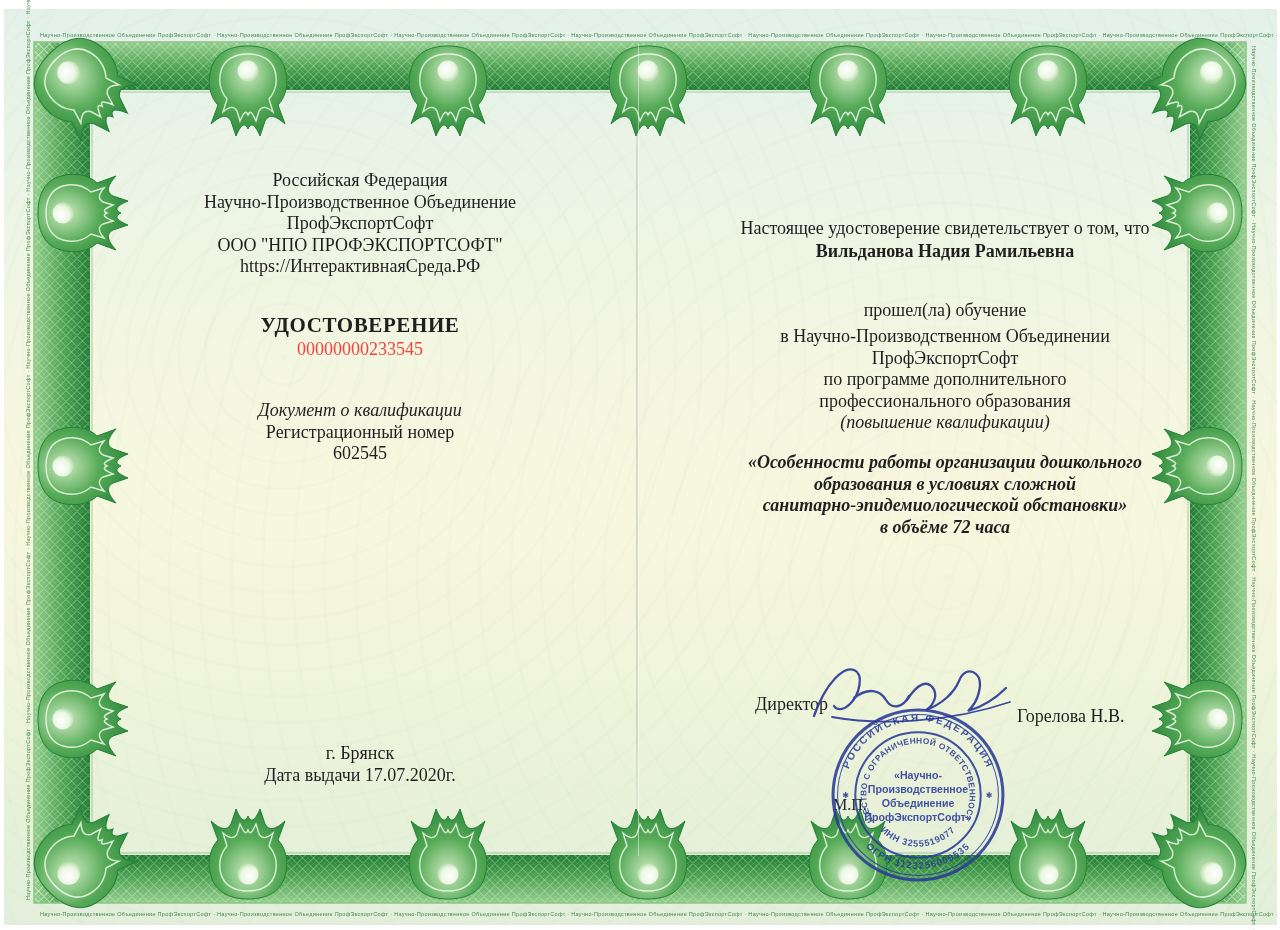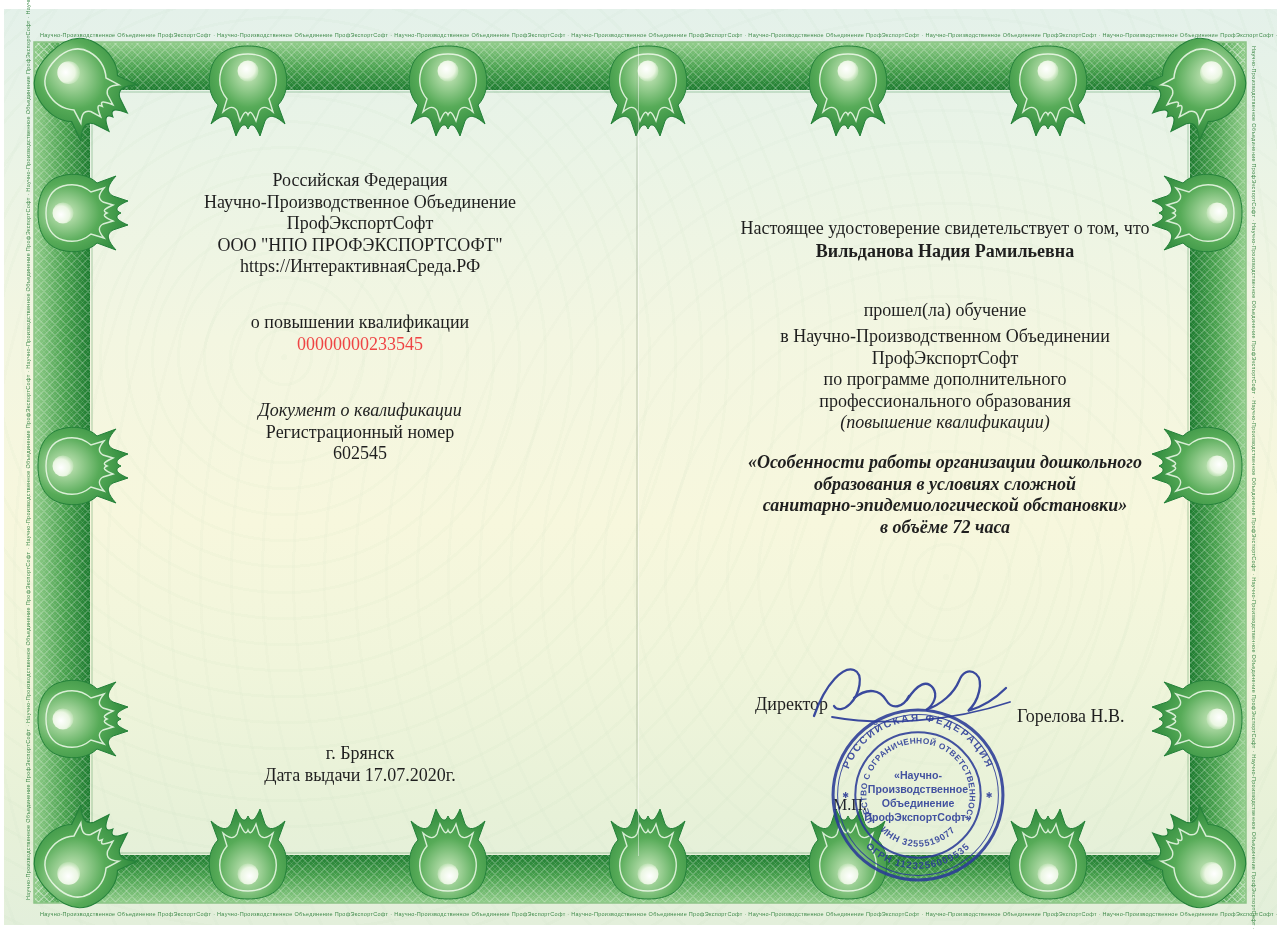--- a/index.html
+++ b/index.html
@@ -121,21 +121,21 @@
 
 <div class="col" style="left:100px;top:170px;width:520px;">
   <div class="ln">Российская Федерация</div>
   <div class="ln">Научно-Производственное Объединение</div>
   <div class="ln">ПрофЭкспортСофт</div>
   <div class="ln">ООО "НПО ПРОФЭКСПОРТСОФТ"</div>
   <div class="ln">https://ИнтерактивнаяСреда.РФ</div>
 </div>
 
 <div class="col" style="left:100px;top:312px;width:520px;">
-  <div class="ln">о повышении квалификации</div>
+  <div class="title">УДОСТОВЕРЕНИЕ</div>
   <div class="ln red">00000000233545</div>
 </div>
 
 <div class="col" style="left:100px;top:400px;width:520px;">
   <div class="ln i">Документ о квалификации</div>
   <div class="ln">Регистрационный номер</div>
   <div class="ln">602545</div>
 </div>
 
 <div class="col" style="left:100px;top:710px;width:520px;margin-top:33px;">

